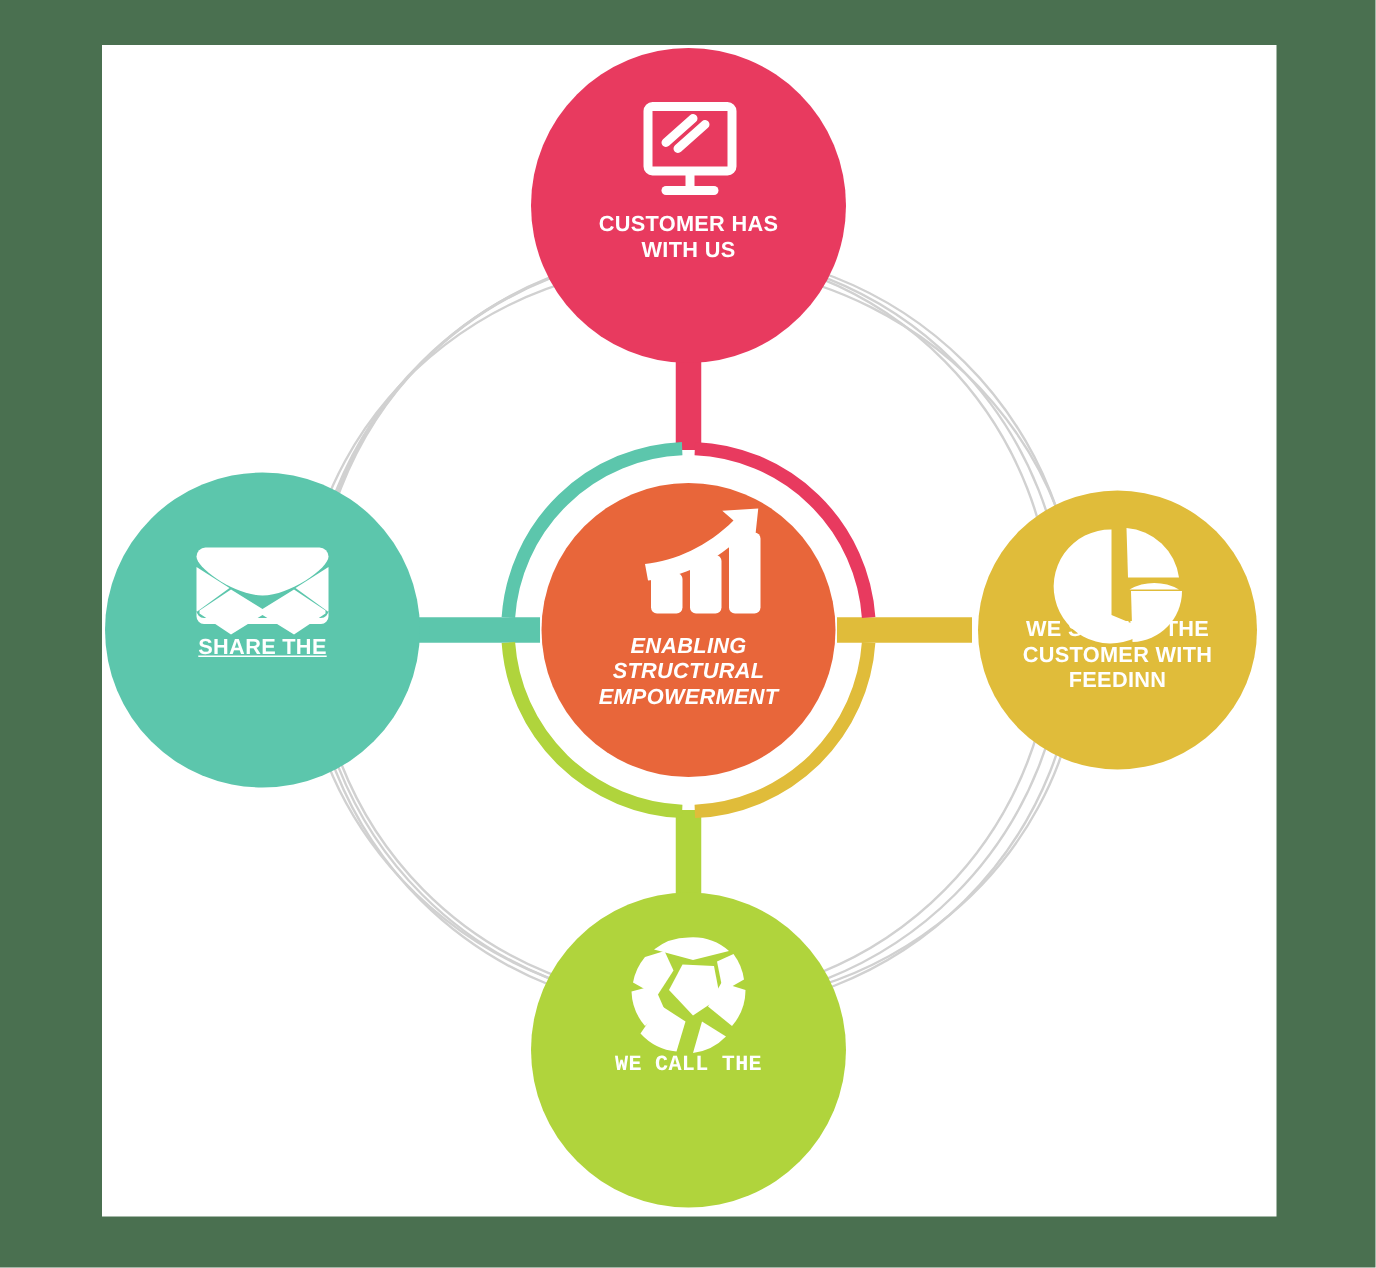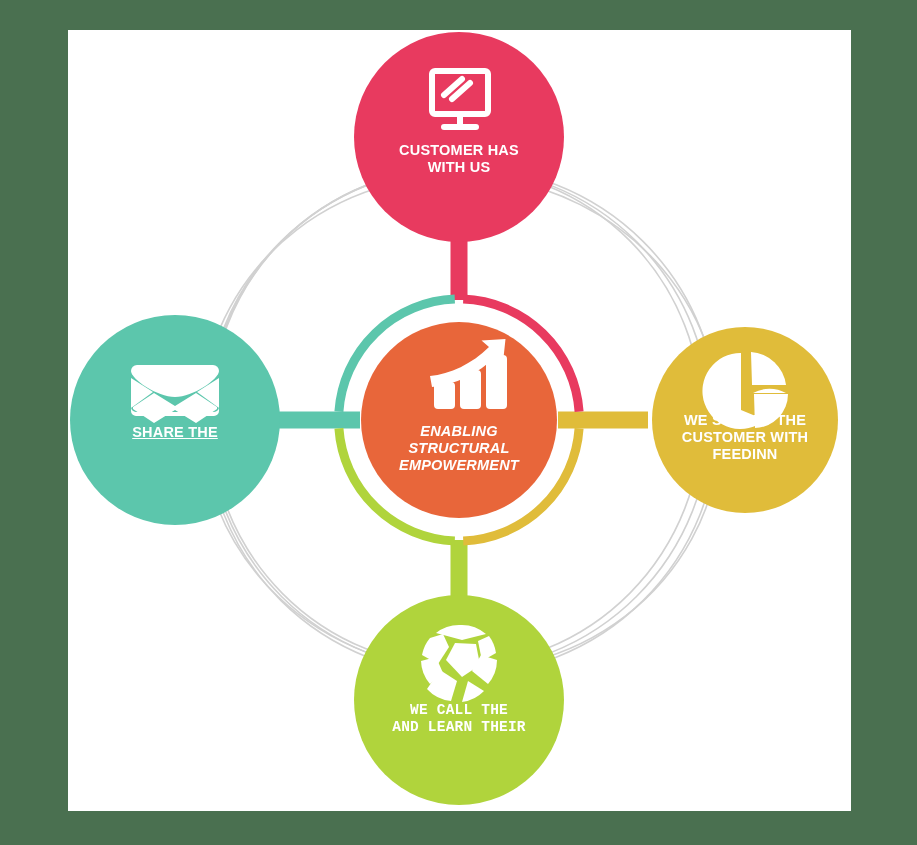--- a/index.html
+++ b/index.html
@@ -123,21 +123,20 @@
   </div>
 
   <div class="node-label outer-label" style="left:655px;top:412px;width:180px;">
     <div>WE SURVEY THE</div>
     <div>CUSTOMER WITH</div>
     <div>FEEDINN</div>
   </div>
 
   <div class="node-label outer-label" style="left:359px;top:702px;width:200px;font-family:Liberation Mono, monospace;">
     <div>WE CALL THE</div>
-    <div>AND LEARN THEIR</div>
   </div>
 
   <div class="node-label outer-label" style="left:75px;top:424px;width:200px;text-decoration:underline;">
     <div>SHARE THE</div>
   </div>
 
   <div class="node-label center-label" style="left:369px;top:423px;width:180px;">
     <div>ENABLING</div>
     <div>STRUCTURAL</div>
     <div>EMPOWERMENT</div>

